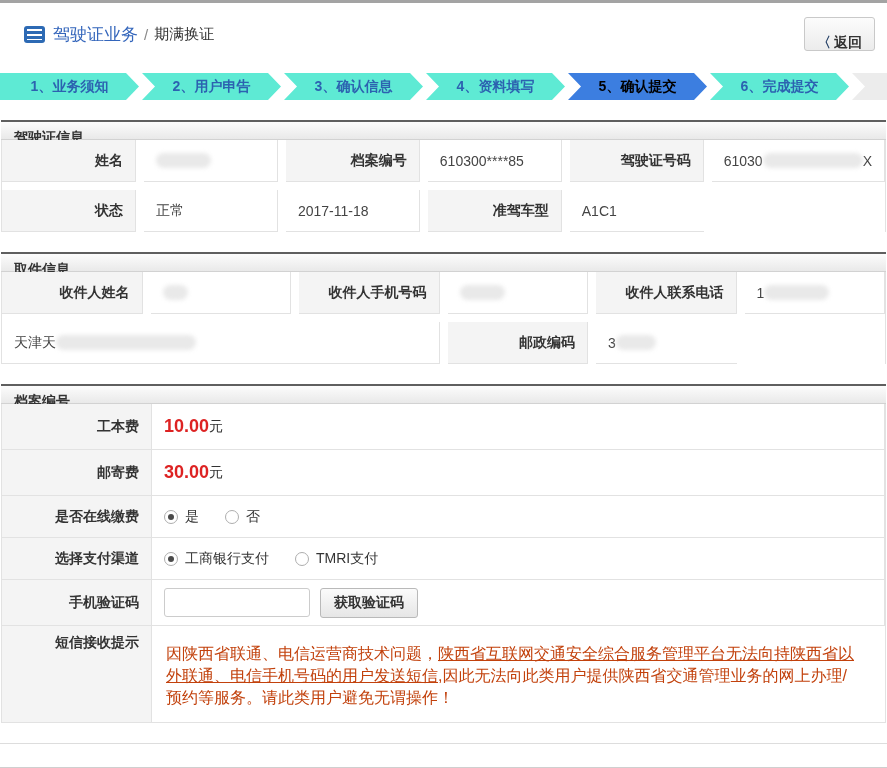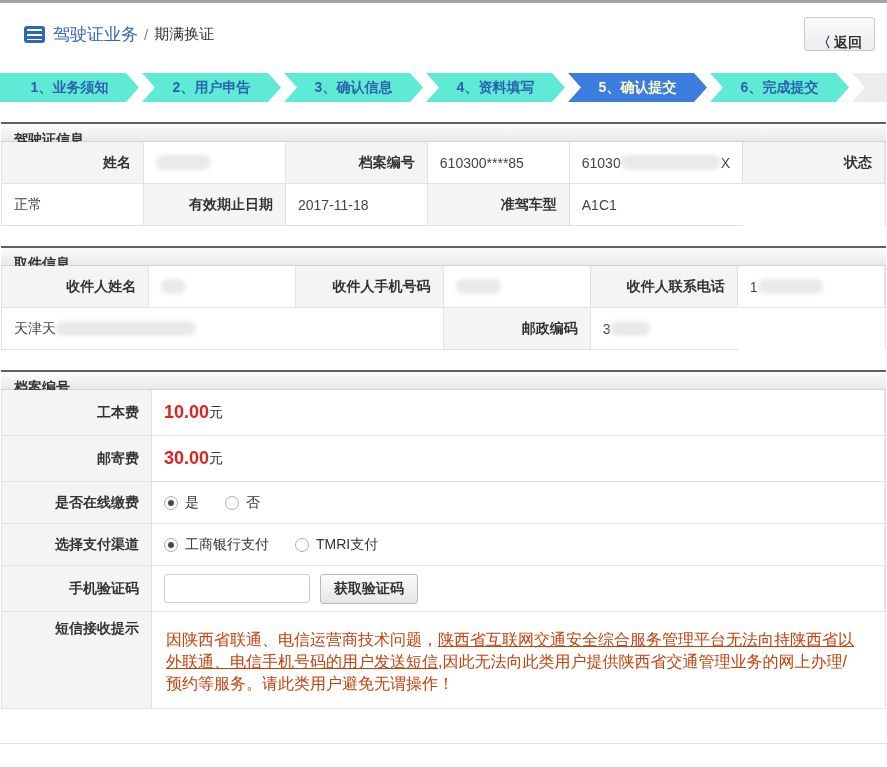--- a/index.html
+++ b/index.html
@@ -22,32 +22,32 @@
               background:linear-gradient(#fcfcfc,#ececec); border:1px solid #c9c9c9; border-radius:3px;
               cursor:pointer; margin-right:0; }
   .btn-back .chev { color:#1f3b63; margin-right:3px; font-weight:bold; }
 
   
   .steps { display:flex; gap:3px; height:29px; margin-top:12px; background:#fff; }
   .step { width:139px; display:flex; align-items:center; justify-content:center;
           background:#5eead4; color:#2c62b0; font-size:14px; font-weight:bold;
           clip-path:polygon(0 0, calc(100% - 13px) 0, 100% 50%, calc(100% - 13px) 100%, 0 100%, 13px 50%); }
   .step.first { clip-path:polygon(0 0, calc(100% - 13px) 0, 100% 50%, calc(100% - 13px) 100%, 0 100%); }
-  .step.active { background:#3c7ee0; color:#fef9c3; }
+  .step.active { background:#3c7ee0; color:#000000; }
   .step-fill { flex:1; background:#ececec;
           clip-path:polygon(0 0, 100% 0, 100% 100%, 0 100%, 13px 50%); }
 
   
   .content { flex:1; padding:0 1px; }
   .sec { margin-top:20px; }
   .sec-hd { height:20px; line-height:30px; padding-left:13px; font-size:14px; font-weight:bold; color:#333;
             background:linear-gradient(#fcfcfc,#e9e9e9); border-top:2px solid #5f5f5f;
             border-bottom:1px solid #d2d2d2; }
   .grid { display:grid; border-left:1px solid #e2e2e2; border-right:1px solid #e2e2e2; }
-  .g6 { grid-template-columns:repeat(6,1fr); }
+  .g6 { grid-template-columns:repeat(6,1fr);gap:8px; }
   .g2 { grid-template-columns:150px 1fr; }
   .cell { min-height:42px; display:flex; align-items:center; font-size:14px;
           border-bottom:1px solid #e2e2e2; border-right:1px solid #e2e2e2; padding:4px 12px; }
   .cell:last-child { border-right:none; }
   .lbl { background:#f4f4f4; justify-content:flex-end; font-weight:bold; color:#333; text-align:right; }
   .val { background:#fff; color:#444; }
   .span3 { grid-column:span 3; }
   .redact { display:inline-block; height:15px; background:#e9e9e9; border-radius:8px;
             filter:blur(2px); vertical-align:middle; }
   .w25{width:25px}.w40{width:40px}.w45{width:45px}.w55{width:55px}.w65{width:65px}.w100{width:100px}.w140{width:140px}
@@ -101,29 +101,29 @@
 
     <div class="sec">
       <div class="sec-hd">驾驶证信息</div>
       <div class="grid g6">
         <div class="cell lbl">姓名</div>
         <div class="cell val">
             <span class="redact w55"></span>
           </div>
         <div class="cell lbl">档案编号</div>
         <div class="cell val">610300****85</div>
+        <div class="cell lbl">驾驶证号码</div>
         <div class="cell val">
             <span>61030</span>
             <span class="redact w100"></span>
             <span>X</span>
           </div>
 
         <div class="cell lbl">状态</div>
         <div class="cell val">正常</div>
-        <div class="cell lbl">有效期止日期</div>
         <div class="cell val">2017-11-18</div>
         <div class="cell lbl">准驾车型</div>
         <div class="cell val">A1C1</div>
       </div>
     </div>
 
     <div class="sec">
       <div class="sec-hd">取件信息</div>
       <div class="grid g6">
         <div class="cell lbl">收件人姓名</div>

